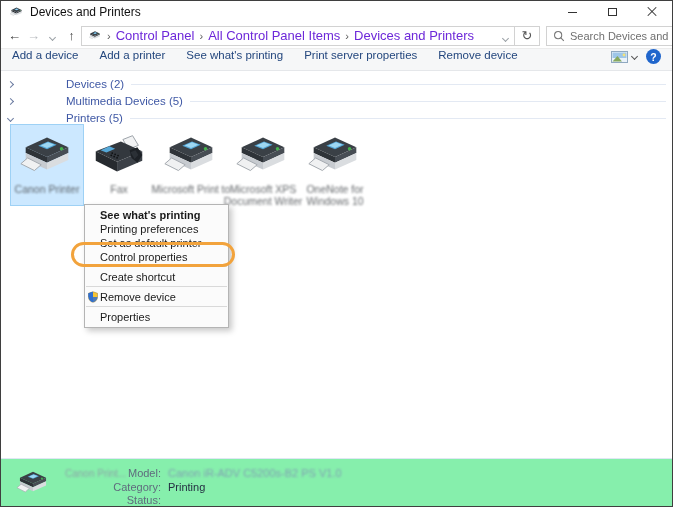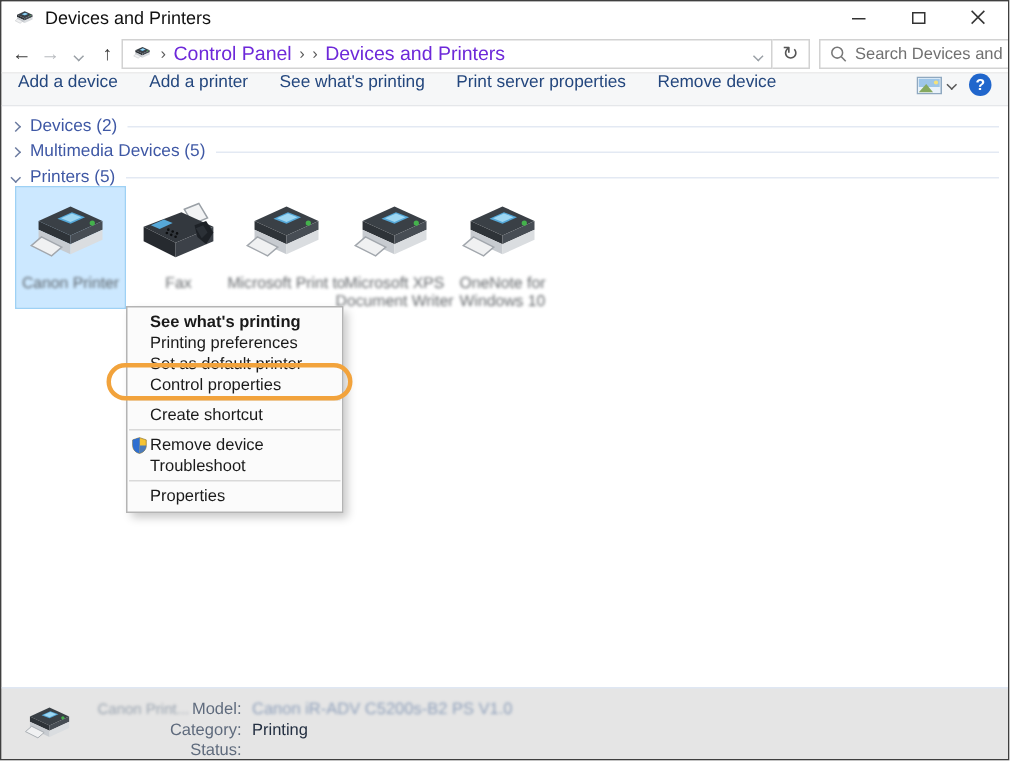--- a/index.html
+++ b/index.html
@@ -48,21 +48,21 @@
             display:flex; align-items:flex-start; padding:0 11px; gap:21px; }
   .tool-link{ font-size:11.5px; color:#24477e; white-space:nowrap; }
   .toolbar-right{ margin-left:auto; display:flex; align-items:center; gap:9px; }
   .view-btn{ display:flex; align-items:center; gap:4px; }
   .help-btn{ width:15px; height:15px; border-radius:50%; background:#2066cc; color:#fff; font-size:10.5px; font-weight:bold;
              display:flex; align-items:center; justify-content:center; }
 
   
   .content{ position:absolute; top:70px; bottom:48px; left:0; right:0; background:#fff; }
   .group-row{ position:absolute; left:7px; right:6px; height:16px; display:flex; align-items:center; gap:7px; }
-  .group-label{ font-size:11.5px; color:#3f58a5; white-space:nowrap; }
+  .group-label{ font-size:11.5px; color:#3f58a5; white-space:nowrap;margin-left:46px; }
   .group-rule{ flex:1; height:1px; background:#e3e9f3; }
   .group-chev{ border-color:#6b7ba0; }
 
   .tiles{ position:absolute; top:54px; left:10px; display:flex; }
   .tile{ width:72px; height:80px; display:flex; flex-direction:column; align-items:center; position:relative; }
   .tile.selected{ background:#cce8ff; outline:1px solid #9ed1f5; }
   .tile-icon{ width:62px; height:48px; margin-top:7px; flex:none; }
   .tile-label{ margin-top:3px; width:88px; text-align:center; font-size:10.5px; line-height:12px; color:#4a4e52; }
   .blur{ filter:blur(1.2px); opacity:.85; }
 
@@ -72,21 +72,21 @@
   .menu-item{ position:relative; height:14px; line-height:14px; padding-left:15px; font-size:11px; color:#1a1a1a; white-space:nowrap; }
   .menu-item.bold{ font-weight:bold; }
   .menu-sep{ height:1px; background:#d9d9d9; margin:2px 1px 3px; }
   .menu-shield{ position:absolute; left:2px; top:1px; width:12px; height:12px; }
 
   
   .annotation{ position:absolute; left:70px; top:241px; width:164px; height:25px;
                border:3px solid #F2A33C; border-radius:14px; z-index:9; pointer-events:none; }
 
   
-  .details{ position:absolute; left:0; right:0; bottom:0; height:48px; background:#e5e5e5; border-top:1px solid #dfe7f3; }
+  .details{ position:absolute; left:0; right:0; bottom:0; height:48px; background:#86efac; border-top:1px solid #dfe7f3; }
   .details-icon{ position:absolute; left:13px; top:9px; width:38px; height:30px; }
   .details-name{ position:absolute; left:64px; top:9px; font-size:10px; color:#8d97a6; white-space:nowrap; }
   .details-fields{ position:absolute; left:100px; top:8px; display:grid; grid-template-columns:60px auto; column-gap:7px; row-gap:1px;
                    font-size:11px; line-height:12.5px; }
   .f-label{ text-align:right; color:#5f6b7d; }
   .f-value{ color:#243042; }
   .f-value.blurval{ color:#7f93b3; }
 
   svg{ display:block; width:100%; height:100%; }
 </style>
@@ -169,20 +169,21 @@
     <span class="nav-btn">↑</span>
     <div class="addr-box">
       <span class="addr-icon">
           <svg viewBox="0 0 64 48">
             <use href="#sym-printer"></use>
           </svg>
         </span>
       <span class="crumb-sep">›</span>
       <span class="crumb">Control Panel</span>
       <span class="crumb-sep">›</span>
+      <span class="crumb">All Control Panel Items</span>
       <span class="crumb-sep">›</span>
       <span class="crumb">Devices and Printers</span>
       <span class="addr-caret"><span class="chev down"></span></span>
     </div>
     <span class="refresh-btn">↻</span>
     <div class="search-box">
       <span style="width:12px;height:12px;flex:none">
           <svg viewBox="0 0 14 14">
             <use href="#sym-search"></use>
           </svg>
@@ -281,21 +282,20 @@
     <div class="menu-item">Create shortcut</div>
     <div class="menu-sep"></div>
     <div class="menu-item">
       <span class="menu-shield">
           <svg viewBox="0 0 16 16">
             <use href="#sym-shield"></use>
           </svg>
         </span>
       <span>Remove device</span>
     </div>
-    <div class="menu-item">Troubleshoot</div>
     <div class="menu-sep"></div>
     <div class="menu-item">Properties</div>
   </div>
 
   <div class="annotation"></div>
 
   <div class="details">
     <span class="details-icon">
         <svg viewBox="0 0 64 48">
           <use href="#sym-printer"></use>

